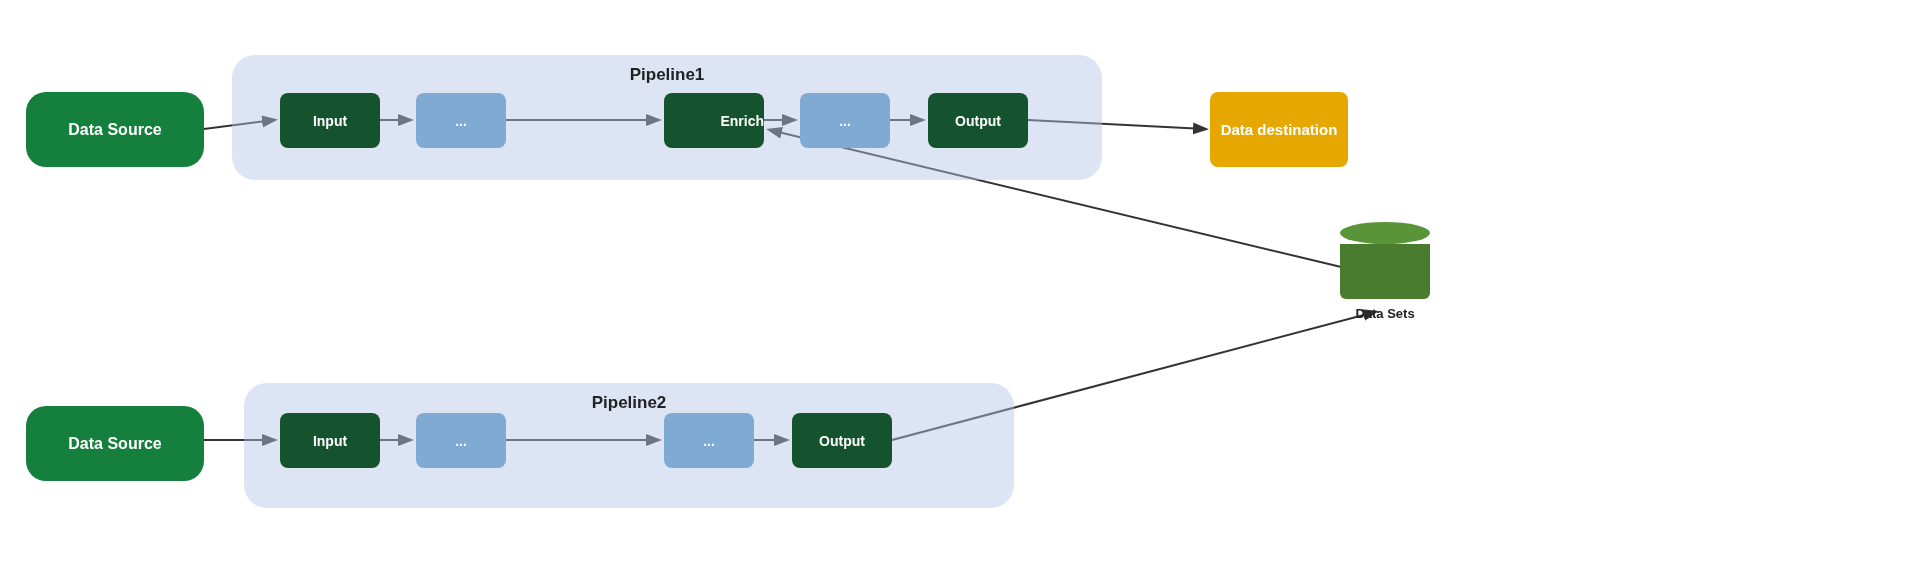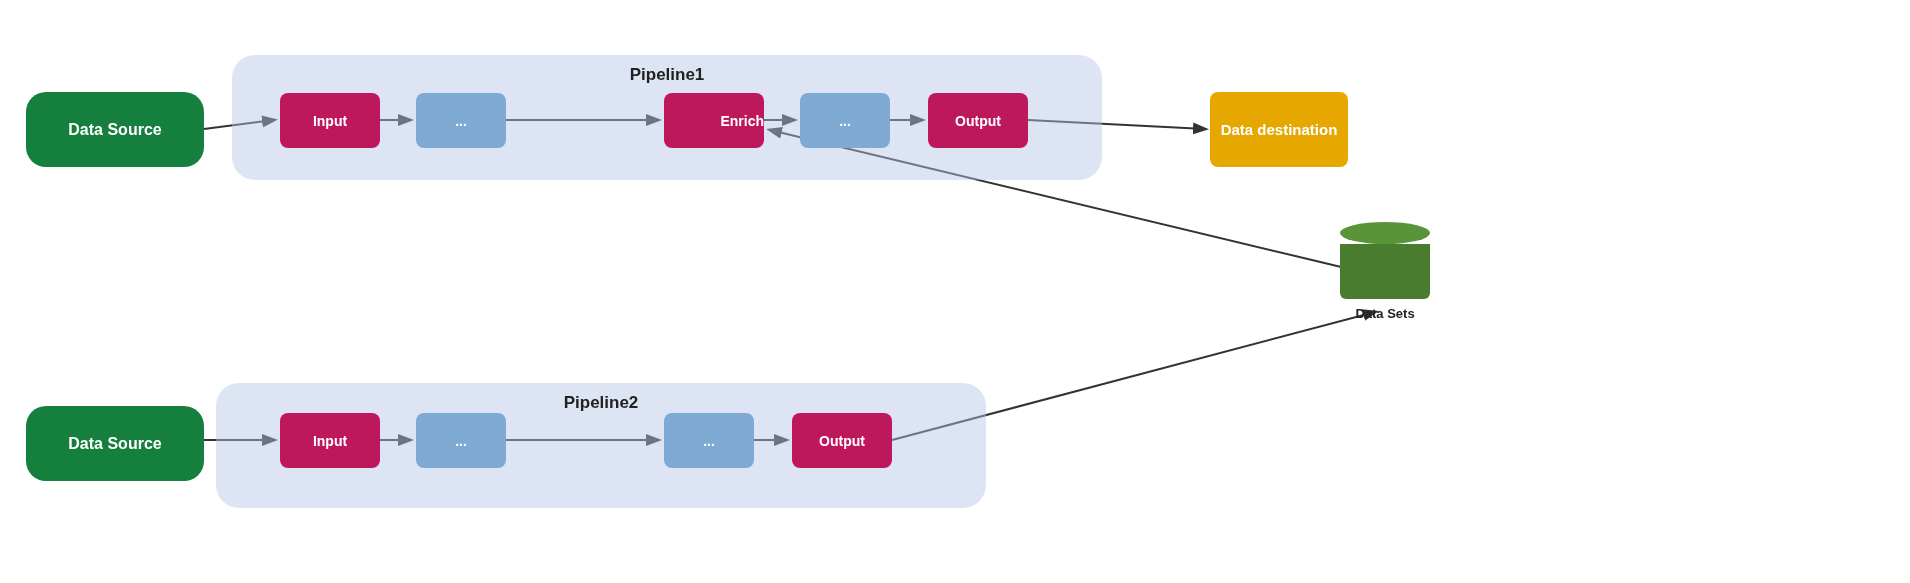--- a/index.html
+++ b/index.html
@@ -61,21 +61,21 @@
       z-index: 3;
     }
 
     .node-datasource {
       background: #15803d;
       color: #fff;
       border-radius: 20px;
     }
 
     .node-blue-dark {
-      background: #be185d;
+      background: #14532d;
       color: #fff;
     }
 
     .node-blue-light {
       background: #7eaad4;
       color: #fff;
     }
 
     .node-destination {
       background: #e6a800;
@@ -156,21 +156,21 @@
 
     <line x1="892" y1="440" x2="1375" y2="312" stroke="#333" stroke-width="2" marker-end="url(#arrow)"></line>
 
     <line x1="1362" y1="272" x2="770" y2="130" stroke="#333" stroke-width="2" marker-end="url(#arrow)"></line>
   </svg>
 
   <div class="pipeline-group" style="left:232px; top:55px; width:870px; height:125px;">
     <span class="pipeline-label">Pipeline1</span>
   </div>
 
-  <div class="pipeline-group" style="left:216px; top:383px; width:770px; height:125px;text-align:right;">
+  <div class="pipeline-group" style="left:244px; top:383px; width:770px; height:125px;text-align:right;">
     <span class="pipeline-label">Pipeline2</span>
   </div>
 
   <div class="node node-datasource" style="left:26px; top:92px; width:178px; height:75px; font-size:16px;">
     <span>Data Source</span>
   </div>
 
   <div class="node node-blue-dark" style="left:280px; top:93px; width:100px; height:55px;">
     <span>Input</span>
   </div>

